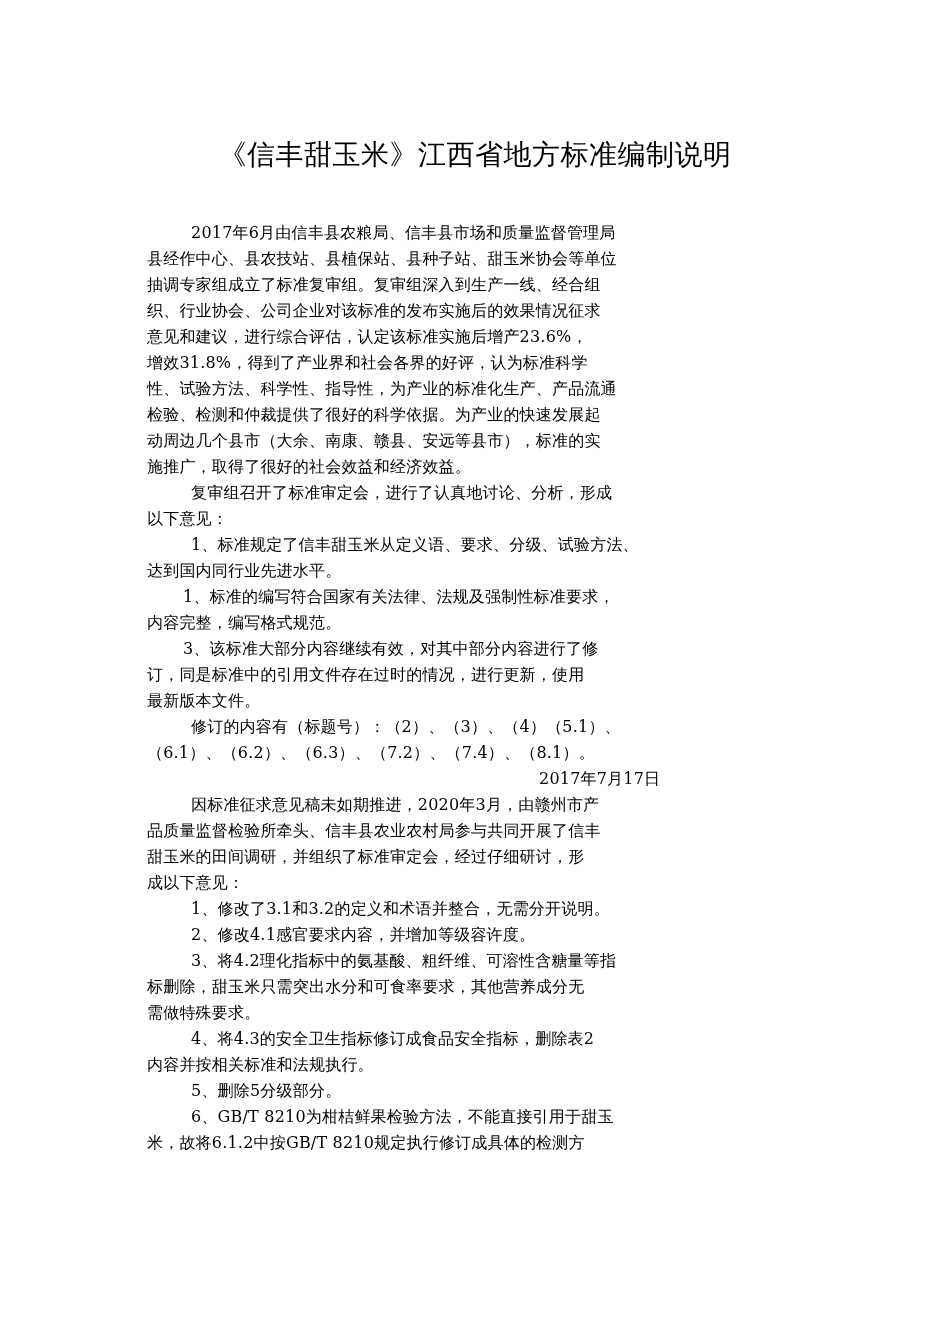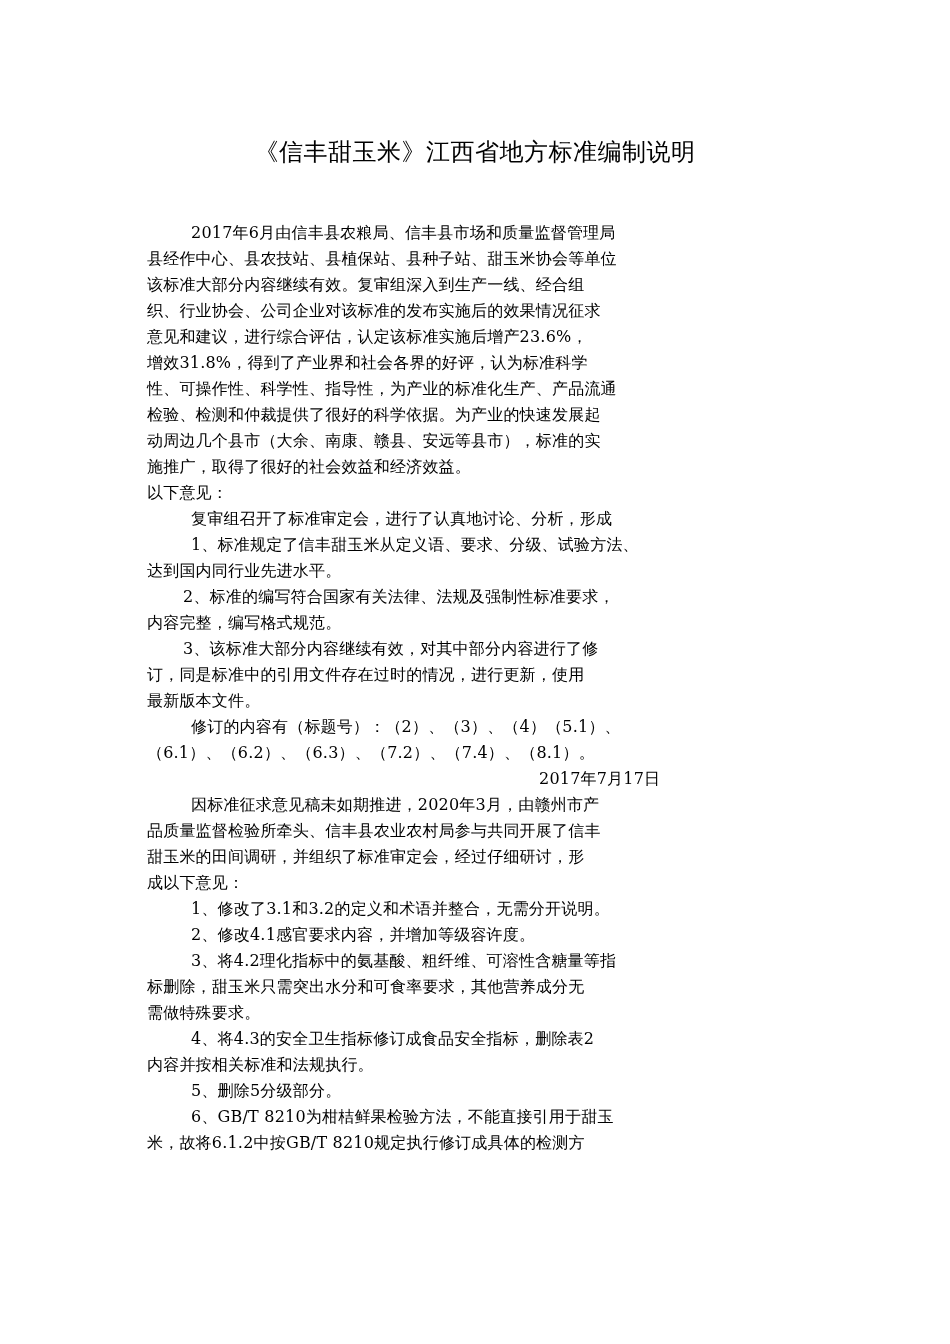--- a/index.html
+++ b/index.html
@@ -1,48 +1,48 @@
 <!DOCTYPE html>
 <html><head>
 <meta charset="utf-8">
 <style>
   html, body { margin: 0; padding: 0; background: #ffffff; }
   body { width: 950px; height: 1344px; position: relative; overflow: hidden;
          font-family: "DejaVu Serif", "Liberation Serif", serif; color: #000; }
   .page { position: absolute; left: 0; top: 0; width: 950px; height: 1344px; background: #fff; }
   .title { position: absolute; top: 136px; left: 0; width: 950px; text-align: center;
-           font-size: 24px; letter-spacing: 0.5px; }
+           font-size: 28px; letter-spacing: 0.5px; }
   .body { position: absolute; left: 147px; top: 220px; width: 665px; }
   .line { height: 26px; line-height: 26px; font-size: 16px; white-space: nowrap;
           letter-spacing: 0.2px; }
   .indent { padding-left: 44px; }
   .indent-s { padding-left: 36px; }
   .dateline { padding-left: 392px; }
 </style>
 </head>
 <body>
 
 <div class="page">
   <div class="title">《信丰甜玉米》江西省地方标准编制说明</div>
   <div class="body" id="doc-body">
       <div class="line indent">2017年6月由信丰县农粮局、信丰县市场和质量监督管理局</div>
       <div class="line">县经作中心、县农技站、县植保站、县种子站、甜玉米协会等单位</div>
-      <div class="line">该标准大部分内容继续有效。复审组深入到生产一线、经合组</div>
+      <div class="line">抽调专家组成立了标准复审组。复审组深入到生产一线、经合组</div>
       <div class="line">织、行业协会、公司企业对该标准的发布实施后的效果情况征求</div>
       <div class="line">意见和建议，进行综合评估，认定该标准实施后增产23.6%，</div>
       <div class="line">增效31.8%，得到了产业界和社会各界的好评，认为标准科学</div>
-      <div class="line">性、可操作性、科学性、指导性，为产业的标准化生产、产品流通</div>
+      <div class="line">性、试验方法、科学性、指导性，为产业的标准化生产、产品流通</div>
       <div class="line">检验、检测和仲裁提供了很好的科学依据。为产业的快速发展起</div>
       <div class="line">动周边几个县市（大余、南康、赣县、安远等县市），标准的实</div>
       <div class="line">施推广，取得了很好的社会效益和经济效益。</div>
+      <div class="line indent">复审组召开了标准审定会，进行了认真地讨论、分析，形成</div>
       <div class="line">以下意见：</div>
-      <div class="line indent">复审组召开了标准审定会，进行了认真地讨论、分析，形成</div>
       <div class="line indent">1、标准规定了信丰甜玉米从定义语、要求、分级、试验方法、</div>
       <div class="line">达到国内同行业先进水平。</div>
-      <div class="line indent-s">2、标准的编写符合国家有关法律、法规及强制性标准要求，</div>
+      <div class="line indent-s">1、标准的编写符合国家有关法律、法规及强制性标准要求，</div>
       <div class="line">内容完整，编写格式规范。</div>
       <div class="line indent-s">3、该标准大部分内容继续有效，对其中部分内容进行了修</div>
       <div class="line">订，同是标准中的引用文件存在过时的情况，进行更新，使用</div>
       <div class="line">最新版本文件。</div>
       <div class="line indent">修订的内容有（标题号）：（2）、（3）、（4）（5.1）、</div>
       <div class="line">（6.1）、（6.2）、（6.3）、（7.2）、（7.4）、（8.1）。</div>
       <div class="line dateline">2017年7月17日</div>
       <div class="line indent">因标准征求意见稿未如期推进，2020年3月，由赣州市产</div>
       <div class="line">品质量监督检验所牵头、信丰县农业农村局参与共同开展了信丰</div>
       <div class="line">甜玉米的田间调研，并组织了标准审定会，经过仔细研讨，形</div>

